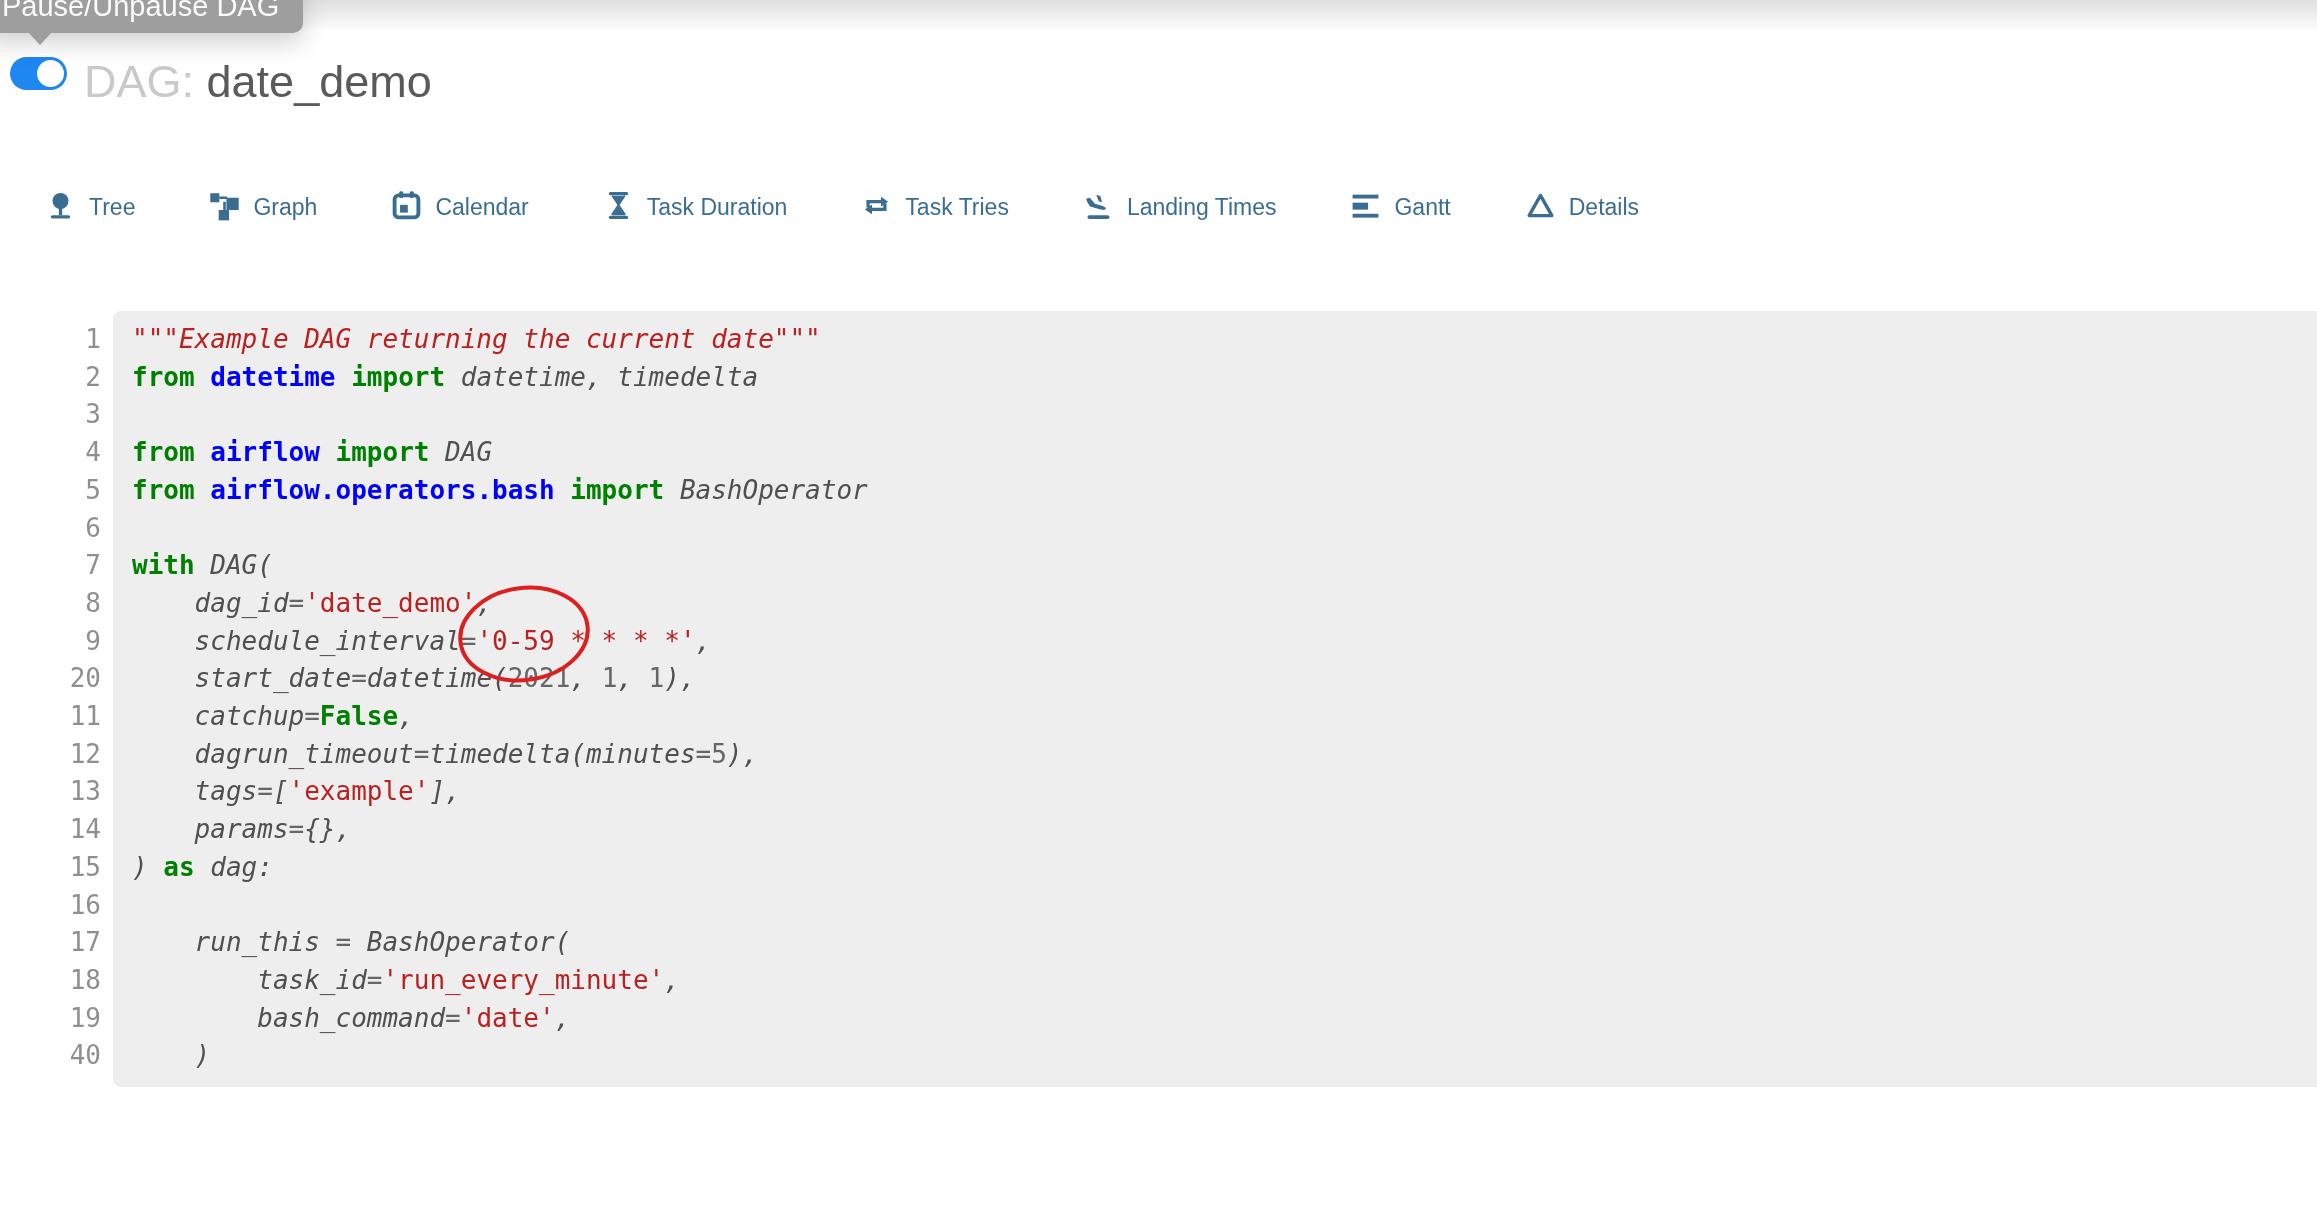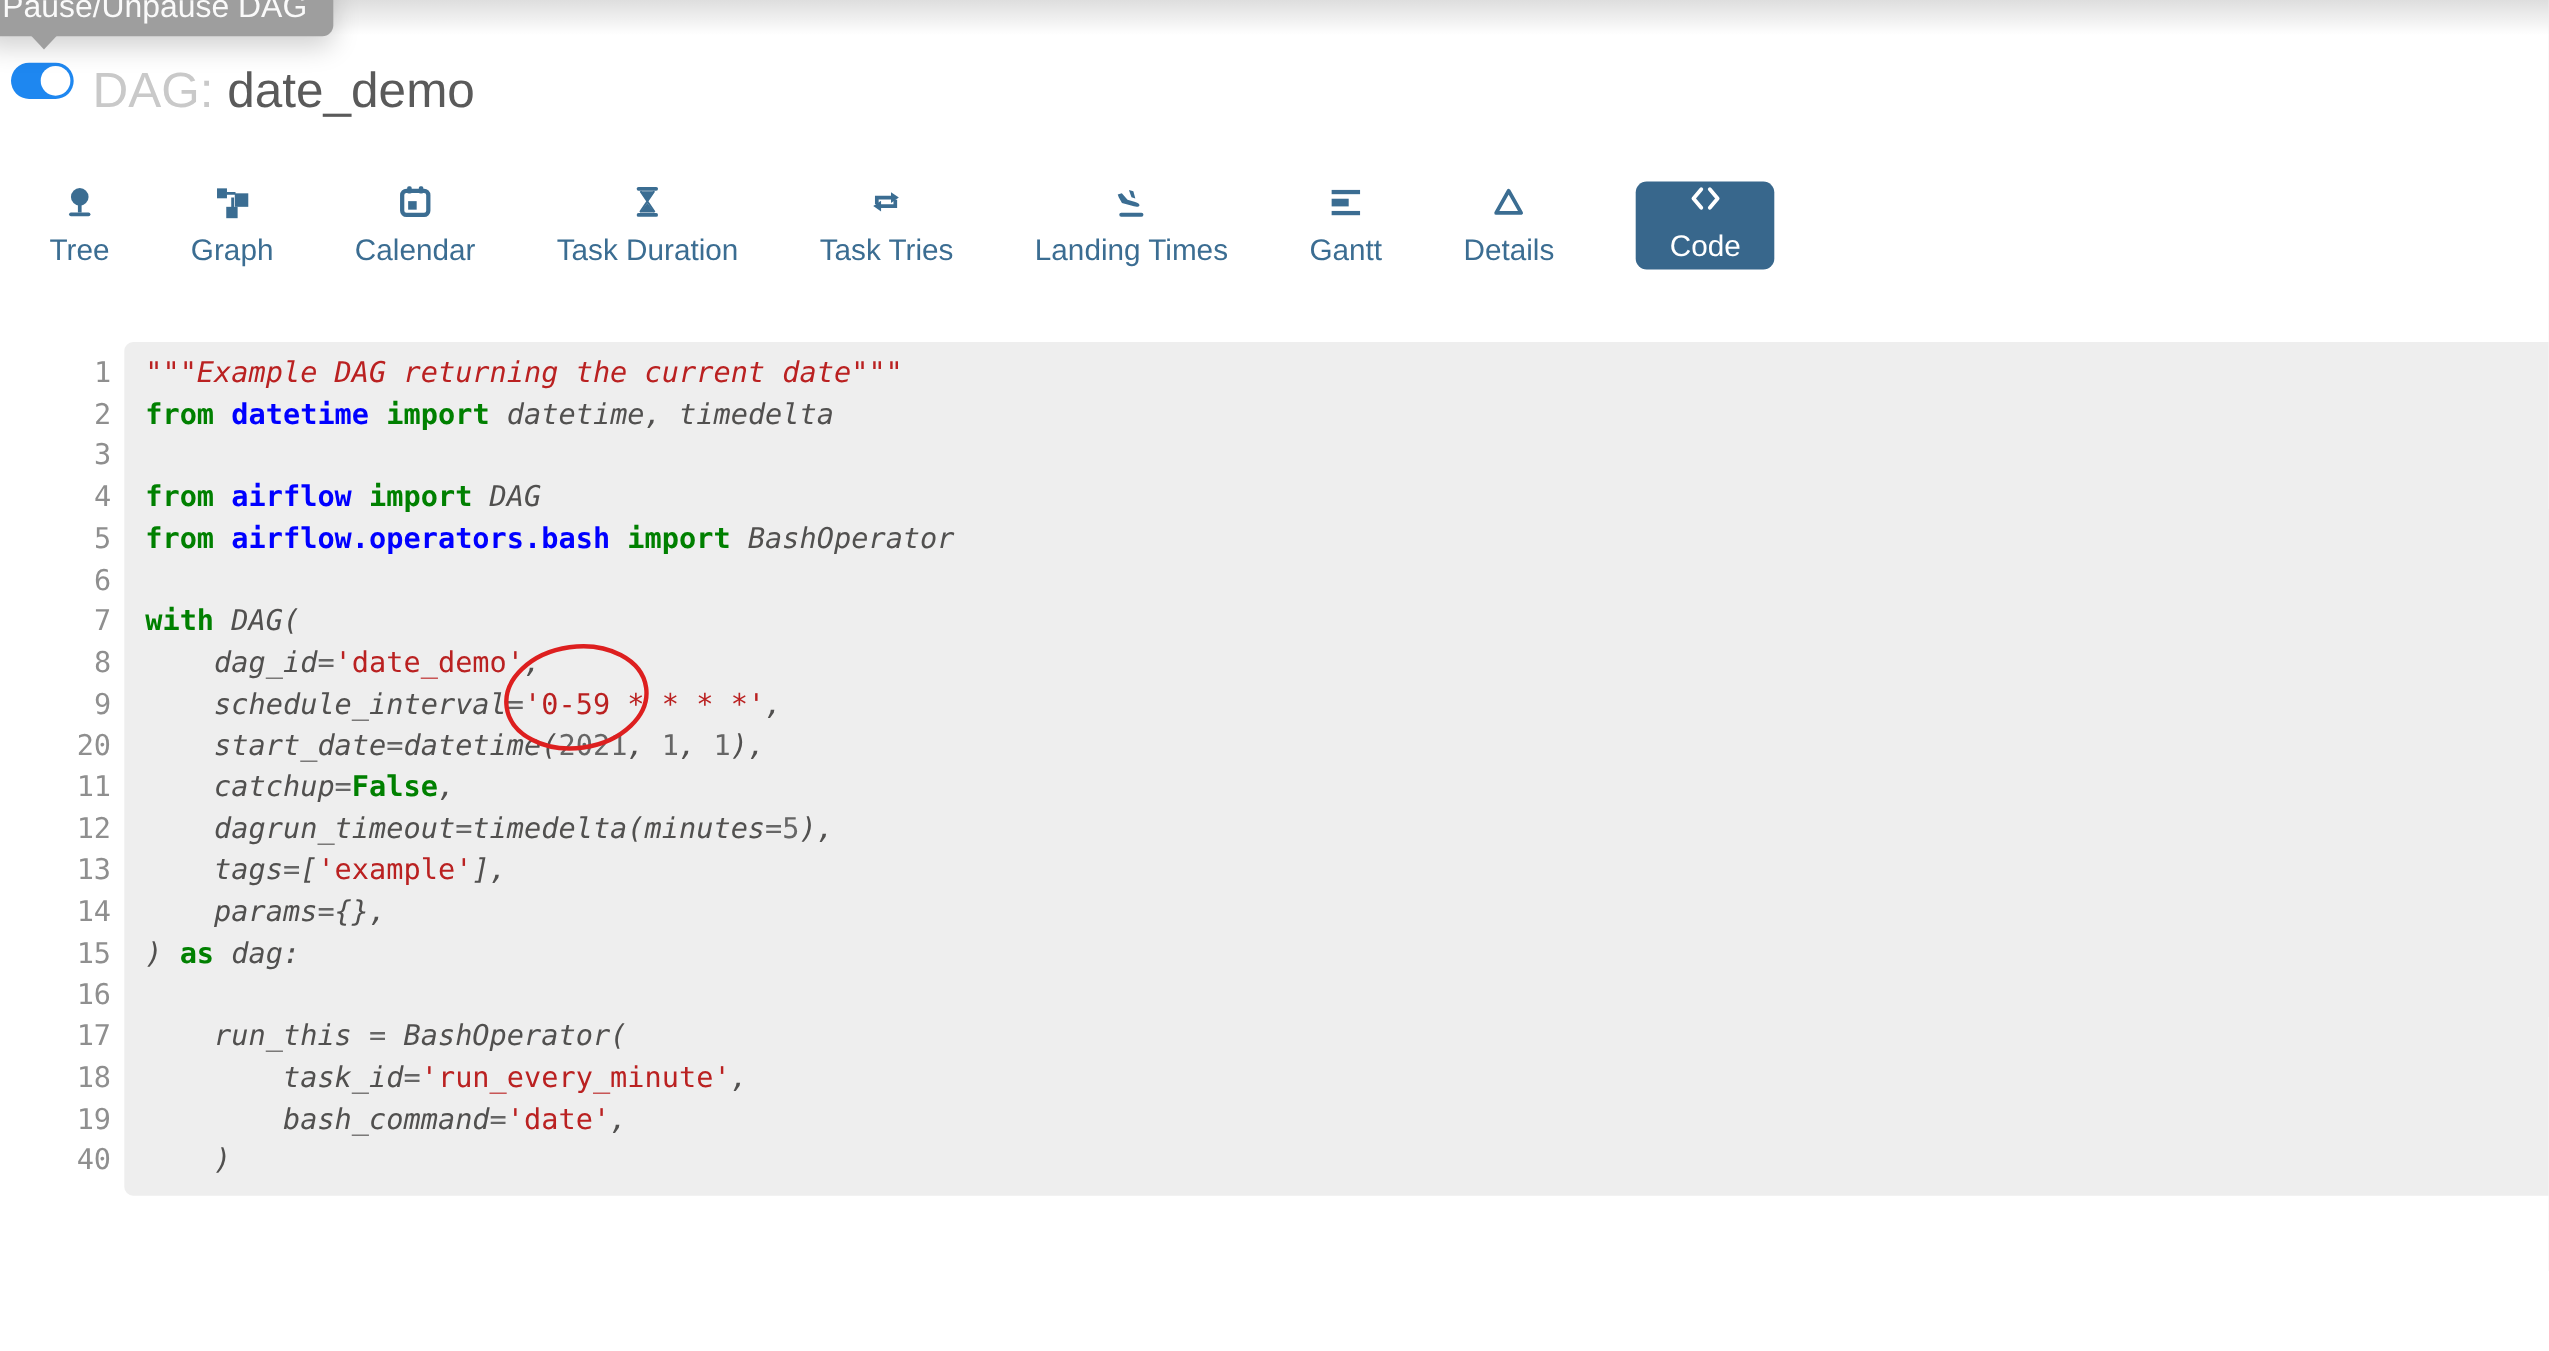--- a/index.html
+++ b/index.html
@@ -25,22 +25,22 @@
     background:var(--toggle-on-blue);cursor:pointer;}
   .toggle .knob{position:absolute;top:3px;right:3px;width:27px;height:27px;border-radius:50%;background:#fff;}
 
   
   .page-title{position:absolute;left:84px;top:56px;font-size:45px;white-space:nowrap;}
   .dag-label{color:var(--title-label-gray);}
   .dag-name{color:var(--title-name-gray);}
 
   
   .tabs{position:absolute;left:45px;top:163px;height:84px;display:flex;align-items:center;gap:74px;}
-  .tab{display:flex;align-items:center;gap:13px;color:var(--tab-blue);
-    font-size:27px;text-decoration:none;cursor:pointer;white-space:nowrap;flex-direction:column;}
+  .tab{display:flex;align-items:flex-end;gap:13px;color:var(--tab-blue);
+    font-size:23px;text-decoration:none;cursor:pointer;white-space:nowrap;}
   .tab svg{width:31px;height:31px;display:block;flex:none;}
   .tab.active{background:var(--active-tab-bg);color:#ffffff;height:80px;padding:0 31px;border-radius:10px;}
 
   
   .code-area{position:absolute;top:311px;left:0;width:2317px;display:flex;
     font-family:"DejaVu Sans Mono",monospace;font-size:26px;line-height:37.7px;}
   .gutter{width:101px;flex:none;padding-top:10px;text-align:right;color:var(--line-number-gray);}
   .code-main{margin-left:12px;flex:1;background:var(--code-bg);border-radius:8px 0 0 8px;
     padding:10px 0 12px 19px;white-space:pre;color:var(--tok-text);}
   .code-line{min-height:37.7px;}
@@ -144,26 +144,20 @@
     <span>Gantt</span>
   </a>
 
   <a class="tab">
     <svg viewBox="0 0 24 24">
       <path d="M12 4.2L20.8 19.8H3.2z" fill="none" stroke="currentColor" stroke-width="2.6" stroke-linejoin="round"></path>
     </svg>
     <span>Details</span>
   </a>
 
-  <a class="tab active" aria-current="page">
-    <svg viewBox="0 0 24 24">
-      <path d="M9 5.5L3.5 12 9 18.5M15 5.5L20.5 12 15 18.5" fill="none" stroke="currentColor" stroke-width="2.7" stroke-linecap="round" stroke-linejoin="round"></path>
-    </svg>
-    <span>Code</span>
-  </a>
 
 </nav>
 
 <div class="code-area">
   <div class="gutter" id="gutter">
       <div class="code-line">1</div>
       <div class="code-line">2</div>
       <div class="code-line">3</div>
       <div class="code-line">4</div>
       <div class="code-line">5</div>

